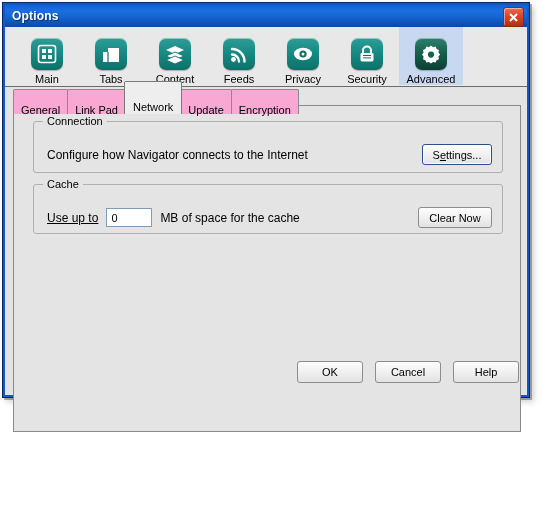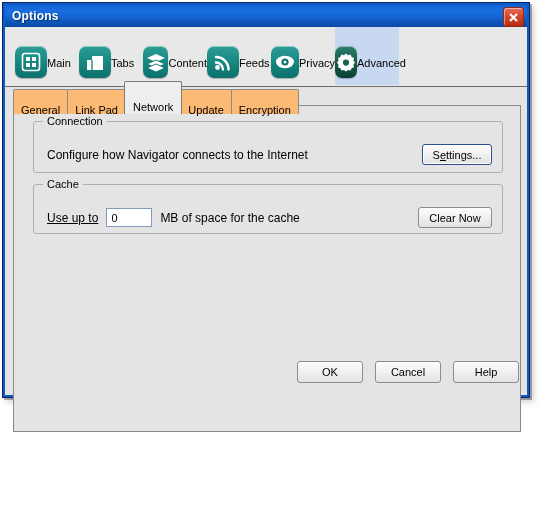--- a/index.html
+++ b/index.html
@@ -93,21 +93,21 @@
     border-bottom: 1px solid #6b6b6b;
     display: flex;
     align-items: flex-start;
     padding-left: 10px;
     box-sizing: border-box;
   }
   .tb-item {
     width: 64px;
     height: 58px;
     display: flex;
-    flex-direction: row;
+    flex-direction: column;
     align-items: center;
     justify-content: flex-start;
     padding-top: 11px;
     box-sizing: border-box;
     cursor: pointer;
   }
   .tb-item.selected {
     background: #c8d8f0;
   }
   .tb-icon {
@@ -140,21 +140,21 @@
     top: 90px;
     right: 8px;
     height: 19px;
     display: flex;
     align-items: flex-end;
   }
   .tab {
     height: 16px;
     padding: 12px 7px;
     margin-right: -1px;
-    background: #fdba74;
+    background: #f9a8d4;
     border: 1px solid #8a8a8a;
     border-bottom: none;
     border-radius: 2px 2px 0 0;
     font-size: 11px;
     line-height: 16px;
     color: #000;
     cursor: pointer;
     position: relative;
     z-index: 1;
     box-sizing: border-box;
@@ -346,20 +346,31 @@
           <span class="tb-icon">
             <svg width="22" height="22" viewBox="0 0 22 22">
               <ellipse cx="11" cy="11" rx="9" ry="6.2" fill="#ffffff"></ellipse>
               <circle cx="11" cy="11" r="3.6" fill="#0d6f6a"></circle>
               <circle cx="11" cy="11" r="1.5" fill="#ffffff"></circle>
             </svg>
           </span>
           <span class="tb-label">Privacy</span>
         </div>
 
+        <div class="tb-item">
+          <span class="tb-icon">
+            <svg width="22" height="22" viewBox="0 0 22 22">
+              <path d="M7 10 L7 7.5 A4 4 0 0 1 15 7.5 L15 10" stroke="#ffffff" stroke-width="2" fill="none"></path>
+              <rect x="4.5" y="10" width="13" height="8.5" rx="1.4" ry="1.4" fill="#ffffff"></rect>
+              <rect x="7" y="12" width="8" height="1" fill="#0d6f6a"></rect>
+              <rect x="7" y="14.4" width="8" height="1" fill="#0d6f6a"></rect>
+            </svg>
+          </span>
+          <span class="tb-label">Security</span>
+        </div>
 
         <div class="tb-item selected">
           <span class="tb-icon">
             <svg width="22" height="22" viewBox="0 0 22 22">
               <path fill="#ffffff" d="M11 2.6 L13.1 4.2 L15.6 3.6 L16.6 6 L19 7 L18.4 9.5 L20 11.6 L18.4 13.7 L19 16.2 L16.6 17.2 L15.6 19.6 L13.1 19 L11 20.6 L8.9 19 L6.4 19.6 L5.4 17.2 L3 16.2 L3.6 13.7 L2 11.6 L3.6 9.5 L3 7 L5.4 6 L6.4 3.6 L8.9 4.2 Z"></path>
               <circle cx="11" cy="11.6" r="3.1" fill="#17614f"></circle>
             </svg>
           </span>
           <span class="tb-label">Advanced</span>
         </div>

